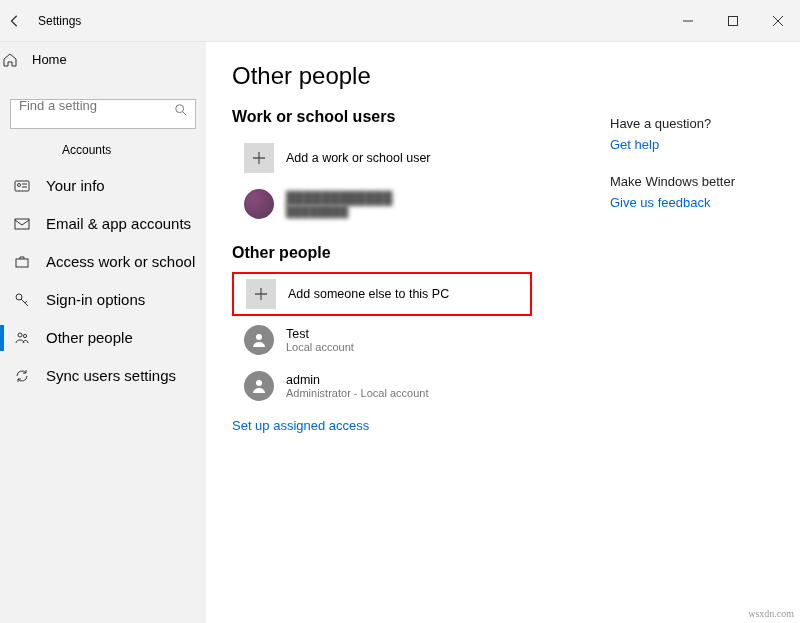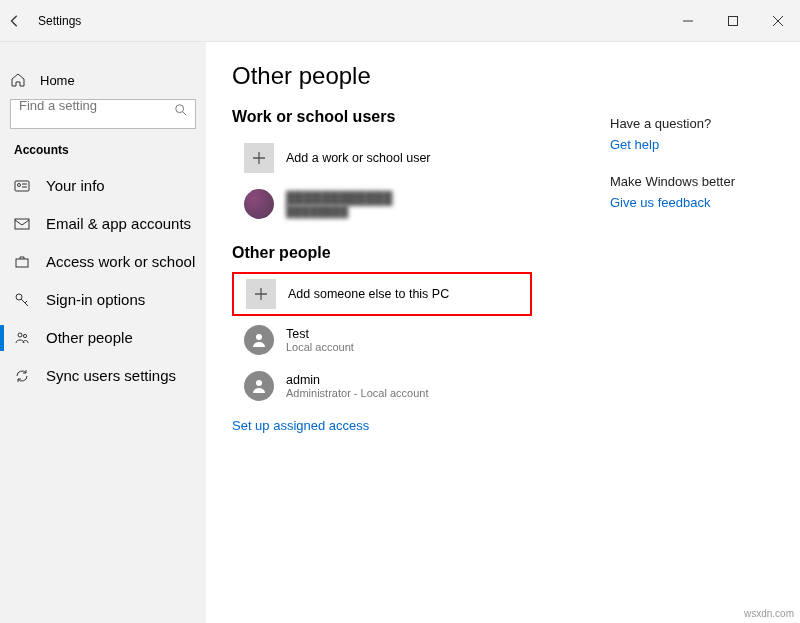--- a/index.html
+++ b/index.html
@@ -6,30 +6,30 @@
 body { width: 800px; height: 623px; background: #fff; overflow: hidden; position: relative; }
 
 .titlebar { height: 42px; display: flex; align-items: center; background: #f3f3f3; border-bottom: 1px solid #e6e6e6; }
 .titlebar .back { width: 30px; height: 30px; display: flex; align-items: center; justify-content: center; cursor: pointer; }
 .titlebar .title { font-size: 12px; color: #000; margin-left: 8px; }
 .titlebar .spacer { flex: 1; }
 .titlebar .winbtn { width: 45px; height: 30px; display: flex; align-items: center; justify-content: center; cursor: pointer; }
 
 .body { display: flex; height: 593px; }
 .sidebar { width: 206px; background: #f2f2f2; padding-top: 10px; display: flex; flex-direction: column; }
-.home-row { display: flex; align-items: flex-end; height: 36px; padding-left: 10px; margin-bottom: 8px; cursor: pointer; }
+.home-row { display: flex; align-items: flex-start; height: 36px; padding-left: 2px; margin-bottom: 8px; cursor: pointer; }
 .home-row .icon { width: 20px; display: flex; align-items: center; }
 .home-row .lbl { font-size: 13px; margin-left: 10px; }
 
 .search-wrap { margin: 0 10px 14px 10px; }
 .search { width: 100%; height: 30px; border: 1px solid #bbb; background: #fff; padding: 0 28px 16px 8px; font-size: 13px; outline: none; }
 .search-wrap { position: relative; }
 .search-icon { position: absolute; right: 8px; top: 7px; color: #666; }
 
-.category-title { font-size: 12px; font-weight: 700; padding: 0 14px; margin-bottom: 10px; }
+.category-title { font-size: 12px; font-weight: 400; padding: 0 14px; margin-bottom: 10px; margin-left: 48px; }
 
 .nav-item { display: flex; align-items: center; height: 38px; padding-left: 14px; cursor: pointer; position: relative; }
 .nav-item .icon { width: 20px; display: flex; align-items: center; color: #333; }
 .nav-item .lbl { font-size: 15px; margin-left: 12px; }
 .nav-item.active::before { content: ""; position: absolute; left: 0; top: 6px; bottom: 6px; width: 4px; background: #0078d7; }
 
 .main { flex: 1; padding: 20px 0 0 26px; position: relative; overflow: hidden; }
 .page-title { font-size: 24px; font-weight: 400; margin-bottom: 18px; }
 .section-title { font-size: 16px; font-weight: 600; margin-bottom: 10px; }
 
@@ -46,21 +46,21 @@
 .user-name { font-size: 12.5px; color: #000; }
 .user-sub { font-size: 11px; color: #777; }
 .blurred-text { filter: blur(2.2px); color: #555; }
 
 .link { color: #0066cc; font-size: 13px; cursor: pointer; margin-top: 10px; display: inline-block; }
 
 .rightcol { position: absolute; top: 74px; right: 40px; width: 150px; }
 .rightcol .h { font-size: 13px; font-weight: 400; color: #222; margin-bottom: 6px; }
 .rightcol .lk { color: #0066cc; font-size: 13px; cursor: pointer; display: block; margin-bottom: 22px; }
 
-.watermark { position: absolute; bottom: 4px; right: 6px; font-size: 10px; color: #999; }
+.watermark { position: absolute; bottom: 4px; right: 6px; font-size: 10px; color: #999; font-family: Liberation Serif, serif; }
 </style>
 </head>
 <body>
 
 <div class="titlebar">
   <div class="back">
     <svg width="14" height="14" viewBox="0 0 16 16">
         <path d="M10 2 L4 8 L10 14" stroke="#333" stroke-width="1.5" fill="none"></path>
       </svg>
   </div>

